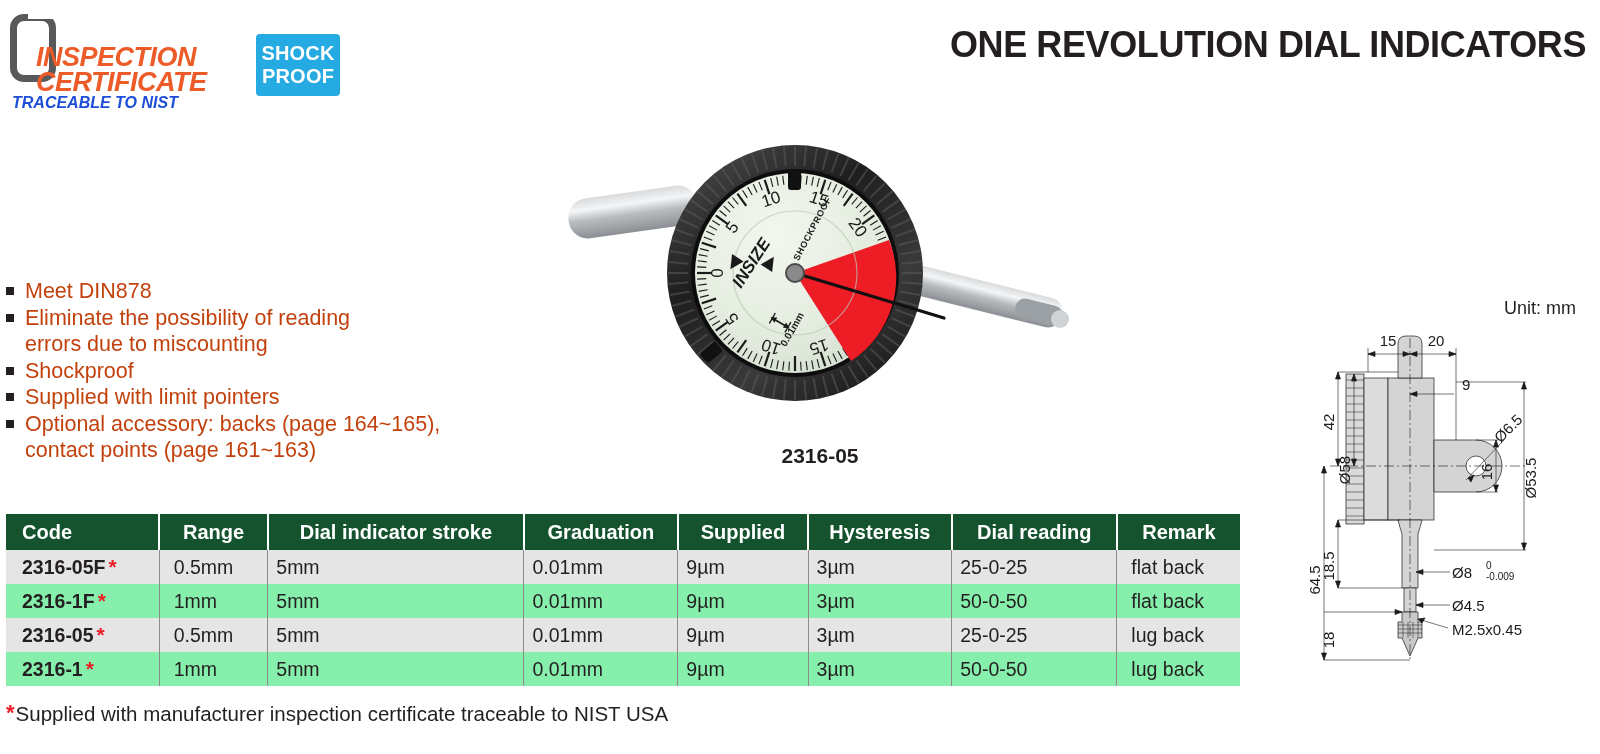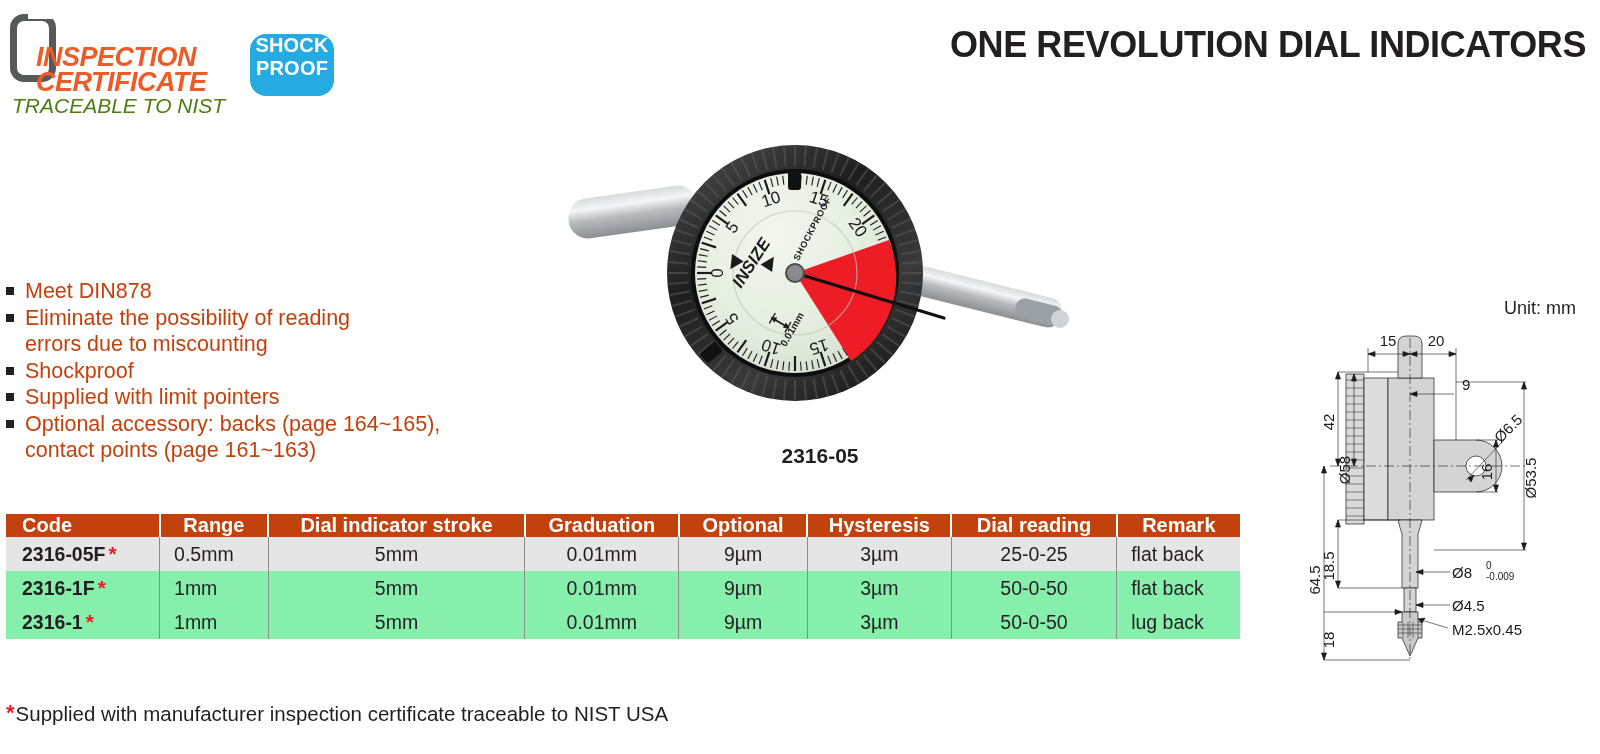--- a/index.html
+++ b/index.html
@@ -49,40 +49,40 @@
     font-style: italic;
     color: #ed5c28;
     letter-spacing: -0.5px;
     white-space: nowrap;
   }
   #cert-line1 { left: 28px; top: 32px; font-size: 27px; }
   #cert-line2 { left: 28px; top: 57px; font-size: 27px; }
   #cert-line3 {
     position: absolute;
     left: 4px; top: 84px;
-    font-size: 21px;
-    font-weight: normal;
+    font-size: 16px;
+    font-weight: bold;
     font-style: italic;
-    color: #4d7c0f;
+    color: #1d4ed8;
     white-space: nowrap;
   }
 
   #shock-badge {
     position: absolute;
-    left: 250px;
+    left: 256px;
     top: 34px;
     width: 84px;
     height: 62px;
     background: #25aae1;
-    border-radius: 16px;
+    border-radius: 4px;
     color: #ffffff;
     font-size: 20px;
     font-weight: bold;
     line-height: 23px;
-    padding-top: 0;
+    padding-top: 8px;
     box-sizing: border-box;
     text-align: center;
     letter-spacing: 0.2px;
   }
 
   #page-title {
     position: absolute;
     right: 14px;
     top: 24px;
     font-size: 36px;
@@ -139,36 +139,35 @@
   
   #spec-table {
     position: absolute;
     left: 6px;
     top: 514px;
     width: 1234px;
     border-collapse: collapse;
     font-size: 19.5px;
   }
   #spec-table th {
-    background: #c2410c;
+    background: #14532d;
     color: #ffffff;
     font-size: 20px;
     font-weight: bold;
-    height: 23px;
+    height: 36px;
     padding: 0 12px;
     border-right: 2px solid #ffffff;
     text-align: center;
     white-space: nowrap;
   }
   #spec-table th:last-child { border-right: none; margin-left: 44px; }
   #spec-table th.col-code { text-align: left; padding-left: 16px; }
   #spec-table td {
     height: 34px;
     padding: 0 8px;
-    text-align: center;
     border-right: 1px solid #8c8c8c;
     color: #231f20;
     white-space: nowrap;
   }
   #spec-table td:last-child { border-right: none; }
   #spec-table td.col-code {
     text-align: left;
     padding-left: 16px;
     font-weight: bold;
   }
@@ -524,21 +523,21 @@
 </div>
 <div id="photo-caption">2316-05</div>
 
 <table id="spec-table">
   <thead>
     <tr>
         <th class="col-code" style="width: 160px;">Code</th>
         <th class="col-range" style="width: 105px;">Range</th>
         <th class="col-stroke" style="width: 270px; margin-top: 40px;">Dial indicator stroke</th>
         <th class="col-grad" style="width: 150px;">Graduation</th>
-        <th class="col-acc" style="width: 125px;">Optional</th>
+        <th class="col-acc" style="width: 125px;">Supplied</th>
         <th class="col-hyst" style="width: 135px;">Hysteresis</th>
         <th class="col-dial" style="width: 165px;">Dial reading</th>
         <th class="col-remark" style="width: 124px;">Remark</th>
       </tr>
   </thead>
   <tbody>
       <tr class="odd">
         <td class="col-code"><span>2316-05F</span><span class="star">*</span></td>
         <td class="col-range">0.5mm</td>
         <td class="col-stroke">5mm</td>
@@ -551,20 +550,30 @@
       <tr class="even">
         <td class="col-code"><span>2316-1F</span><span class="star">*</span></td>
         <td class="col-range">1mm</td>
         <td class="col-stroke">5mm</td>
         <td class="col-grad">0.01mm</td>
         <td class="col-acc">9µm</td>
         <td class="col-hyst">3µm</td>
         <td class="col-dial">50-0-50</td>
         <td class="col-remark">flat back</td>
       </tr>
+      <tr class="odd">
+        <td class="col-code"><span>2316-05</span><span class="star">*</span></td>
+        <td class="col-range">0.5mm</td>
+        <td class="col-stroke">5mm</td>
+        <td class="col-grad">0.01mm</td>
+        <td class="col-acc">9µm</td>
+        <td class="col-hyst">3µm</td>
+        <td class="col-dial">25-0-25</td>
+        <td class="col-remark">lug back</td>
+      </tr>
       <tr class="even">
         <td class="col-code"><span>2316-1</span><span class="star">*</span></td>
         <td class="col-range">1mm</td>
         <td class="col-stroke">5mm</td>
         <td class="col-grad">0.01mm</td>
         <td class="col-acc">9µm</td>
         <td class="col-hyst">3µm</td>
         <td class="col-dial">50-0-50</td>
         <td class="col-remark">lug back</td>
       </tr>

